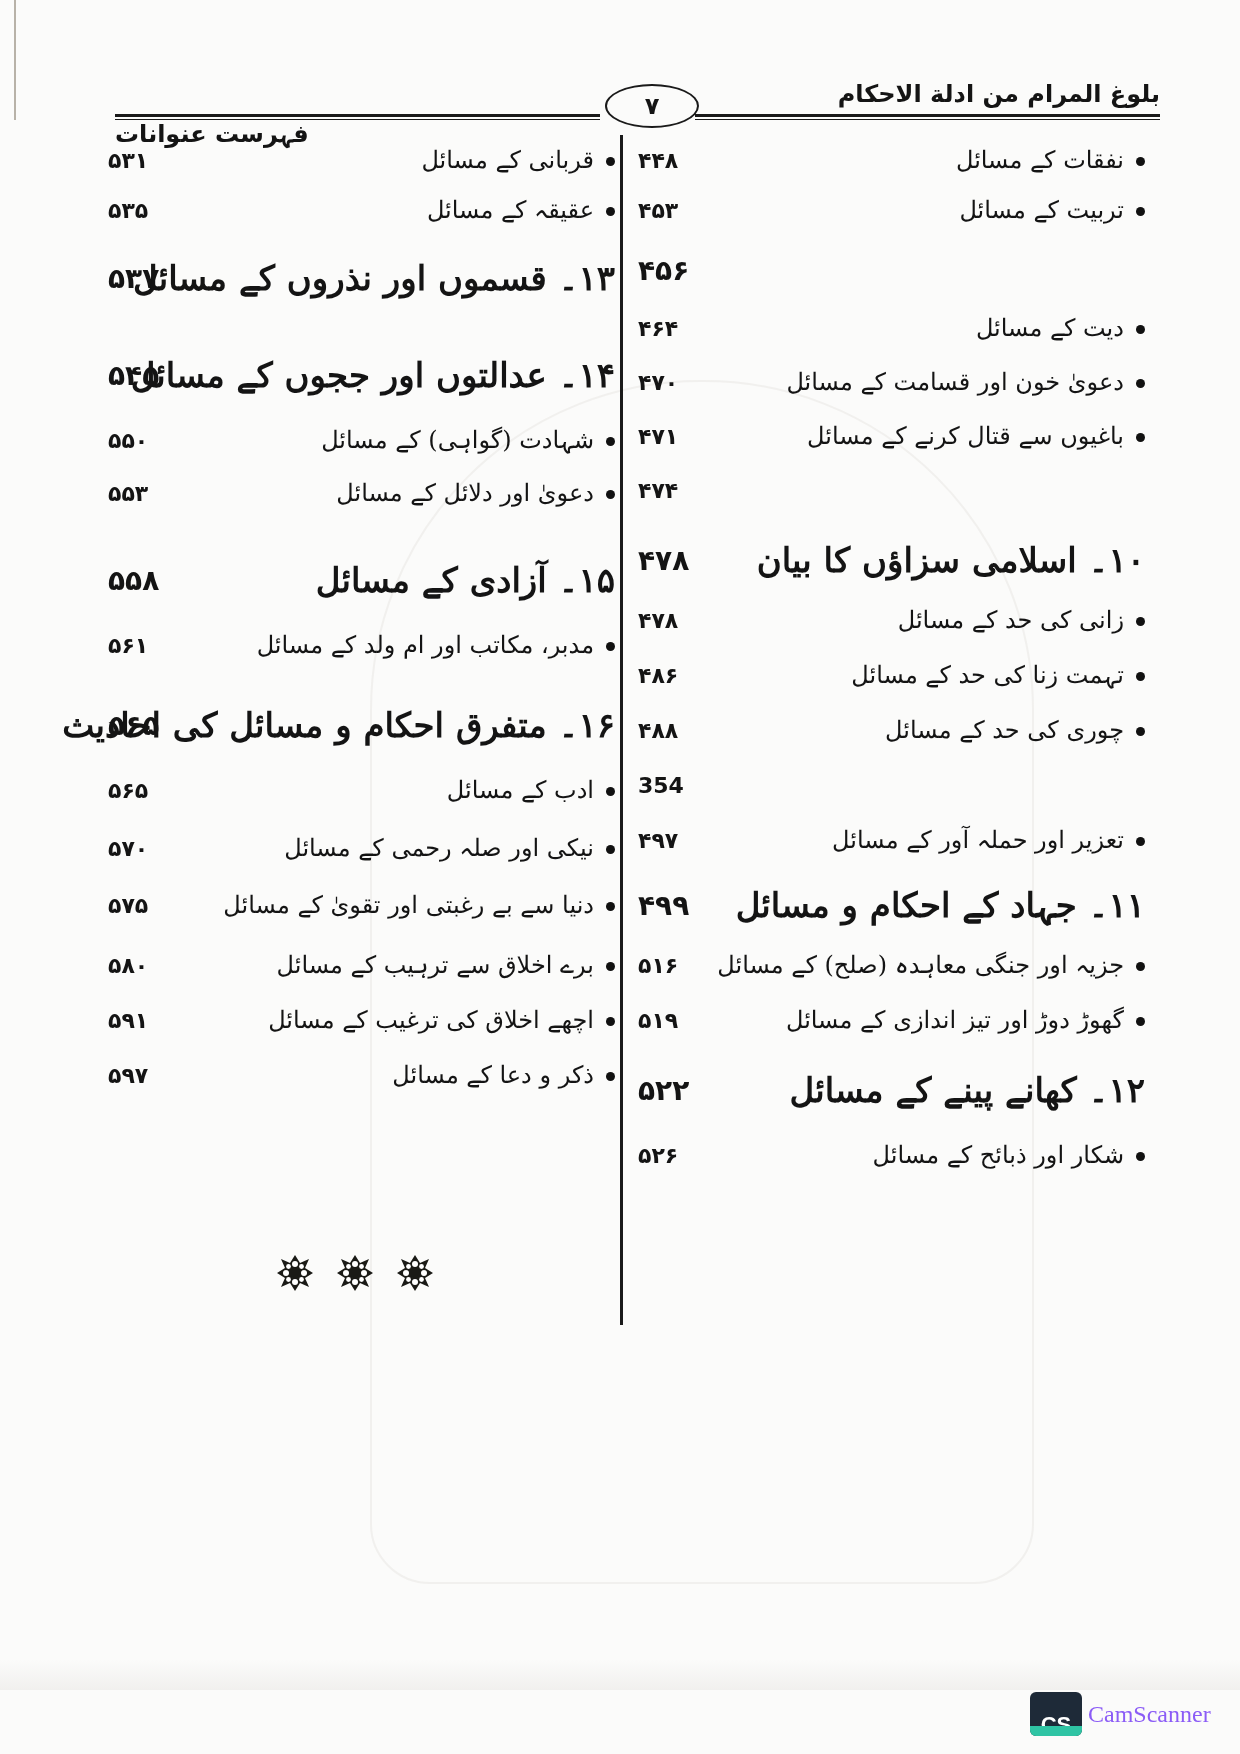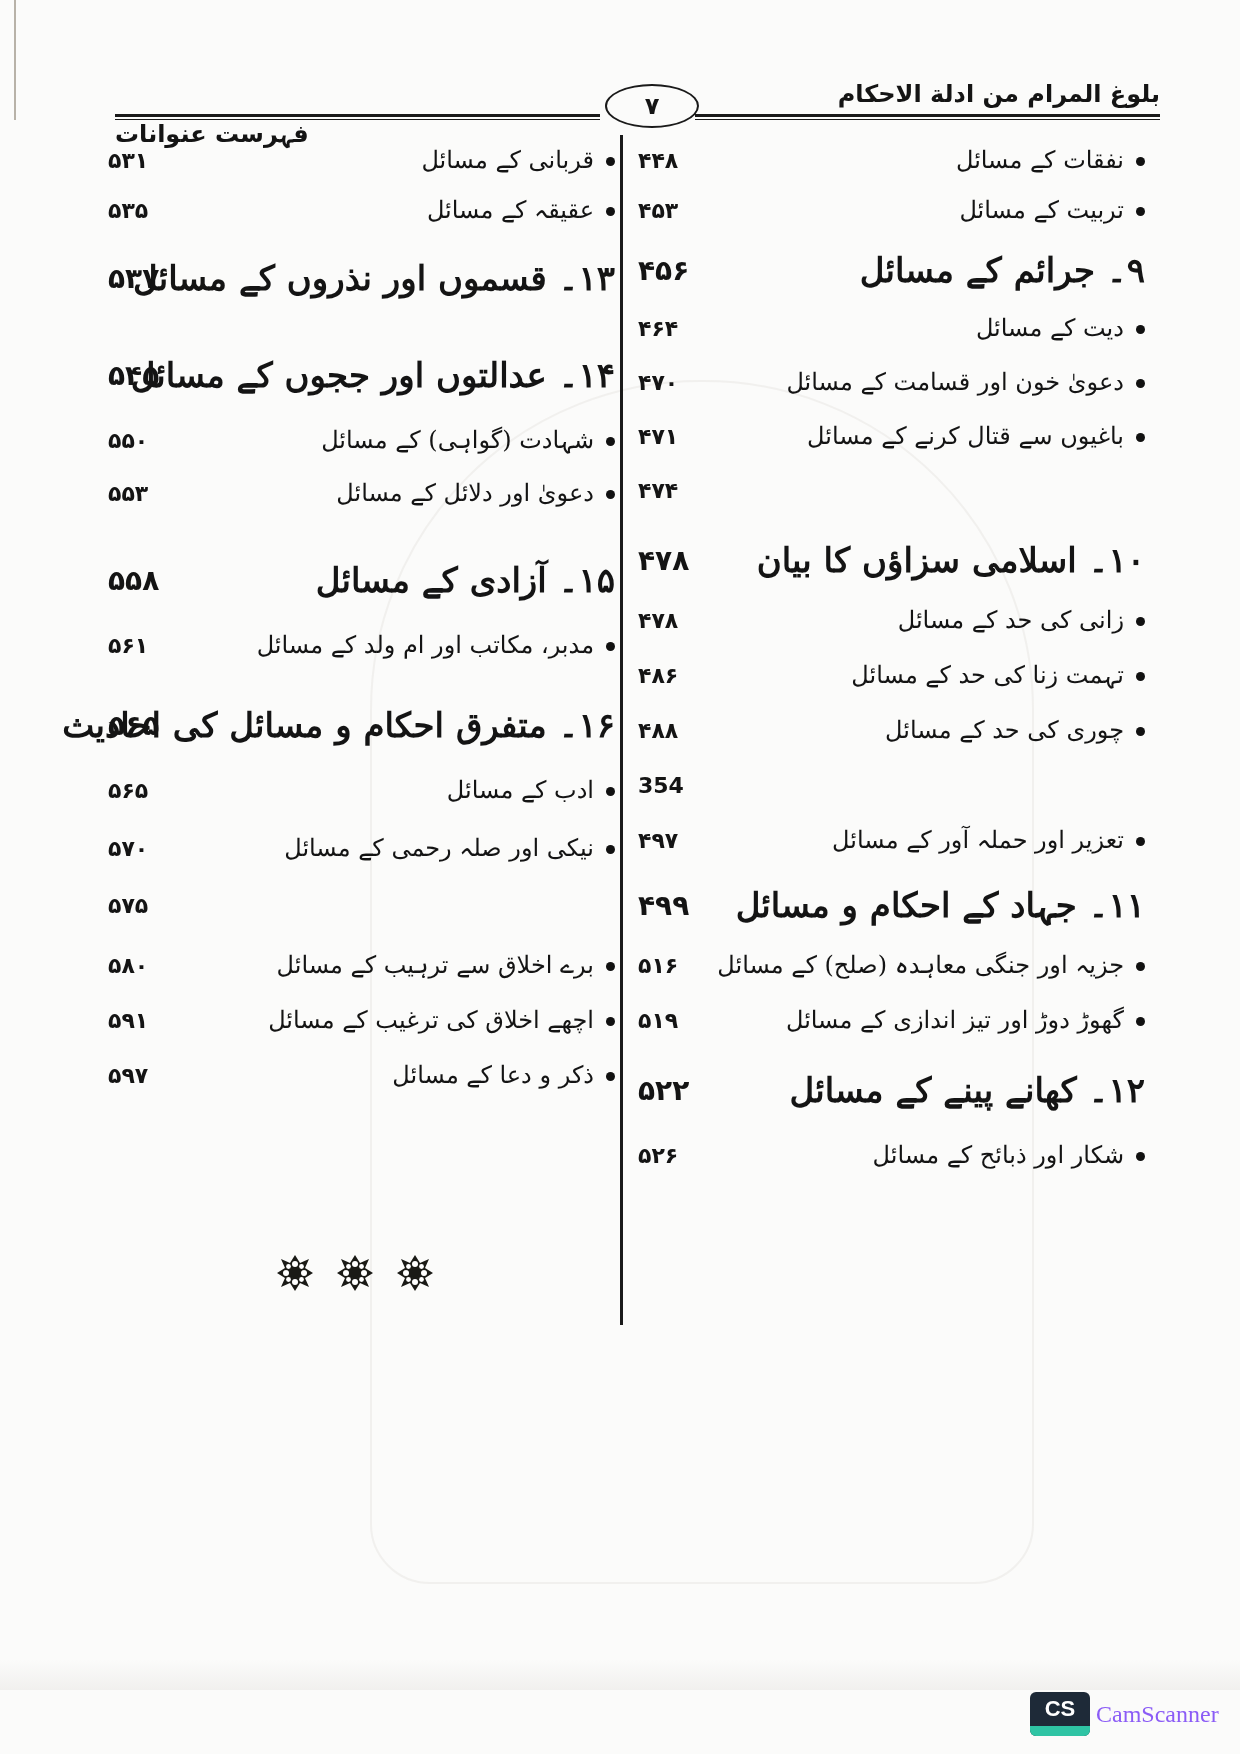--- a/index.html
+++ b/index.html
@@ -40,22 +40,22 @@
   .pg.big { font-size: 28px; }
   .title { position: absolute; right: 0; direction: rtl; white-space: nowrap; font-family: "DejaVu Serif", serif; }
   .row.sub .title { font-size: 24px; }
   .row.chapter .title { font-size: 34px; font-weight: bold; }
   .bullet { display: inline-block; width: 9px; height: 9px; border-radius: 50%; background: #111; margin-left: 12px; vertical-align: middle; }
 
   .ornaments { position: absolute; left: 275px; top: 1253px; display: flex; gap: 20px; }
   .ornament { width: 40px; height: 40px; }
 
   .cs-badge { position: absolute; left: 1030px; top: 1692px; display: flex; align-items: center; gap: 6px; }
-  .cs-logo { width: 60px; height: 44px; border-radius: 6px; background: #1e2a38; position: relative; overflow: hidden;
-    color: #fff; font-weight: bold; font-size: 22px; display: flex; align-items: flex-start; justify-content: center; padding-top: 4px; box-sizing: border-box; font-family: "Liberation Sans", sans-serif; }
+  .cs-logo { width: 52px; height: 44px; border-radius: 6px; background: #1e2a38; position: relative; overflow: hidden;
+    color: #fff; font-weight: bold; font-size: 22px; display: flex; align-items: flex-start; justify-content: center; padding-top: 20px; box-sizing: border-box; font-family: "Liberation Sans", sans-serif; }
   .cs-logo::after { content: ""; position: absolute; left: 0; right: 0; bottom: 0; height: 10px; background: #2fc4a4; }
   .cs-text { font-family: "Liberation Serif", serif; font-size: 24px; color: #8b5cf6; }
 </style>
 </head>
 <body>
 
 <div class="page-edge"></div>
 <div class="watermark-arch"></div>
 <div class="bottom-shadow"></div>
 
@@ -73,21 +73,20 @@
   <div class="row sub" style="top:0px">
       <span class="pg">۴۴۸</span>
       <span class="title"><span class="bullet"></span><span>نفقات کے مسائل</span></span>
     </div>
   <div class="row sub" style="top:50px">
       <span class="pg">۴۵۳</span>
       <span class="title"><span class="bullet"></span><span>تربیت کے مسائل</span></span>
     </div>
   <div class="row chapter" style="top:110px">
       <span class="pg big">۴۵۶</span>
-      <span class="title">۹۔ جرائم کے مسائل</span>
     </div>
   <div class="row sub" style="top:168px">
       <span class="pg">۴۶۴</span>
       <span class="title"><span class="bullet"></span><span>دیت کے مسائل</span></span>
     </div>
   <div class="row sub" style="top:222px">
       <span class="pg">۴۷۰</span>
       <span class="title"><span class="bullet"></span><span>دعویٰ خون اور قسامت کے مسائل</span></span>
     </div>
   <div class="row sub" style="top:276px">
@@ -182,20 +181,21 @@
   <div class="row sub" style="top:630px">
       <span class="pg">۵۶۵</span>
       <span class="title"><span class="bullet"></span><span>ادب کے مسائل</span></span>
     </div>
   <div class="row sub" style="top:688px">
       <span class="pg">۵۷۰</span>
       <span class="title"><span class="bullet"></span><span>نیکی اور صلہ رحمی کے مسائل</span></span>
     </div>
   <div class="row sub" style="top:745px">
       <span class="pg">۵۷۵</span>
+      <span class="title"><span class="bullet"></span><span>دنیا سے بے رغبتی اور تقویٰ کے مسائل</span></span>
     </div>
   <div class="row sub" style="top:805px">
       <span class="pg">۵۸۰</span>
       <span class="title"><span class="bullet"></span><span>برے اخلاق سے ترہیب کے مسائل</span></span>
     </div>
   <div class="row sub" style="top:860px">
       <span class="pg">۵۹۱</span>
       <span class="title"><span class="bullet"></span><span>اچھے اخلاق کی ترغیب کے مسائل</span></span>
     </div>
   <div class="row sub" style="top:915px">

